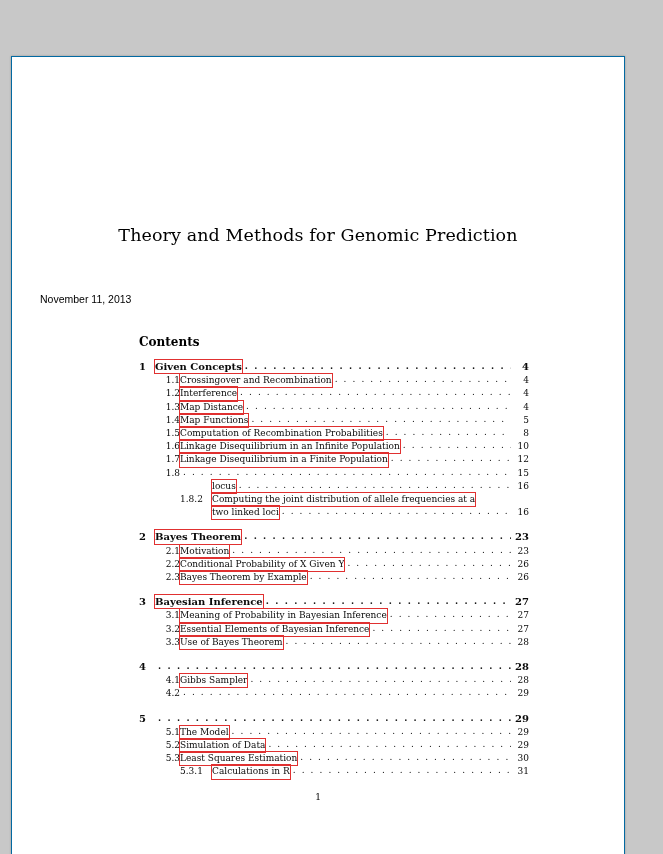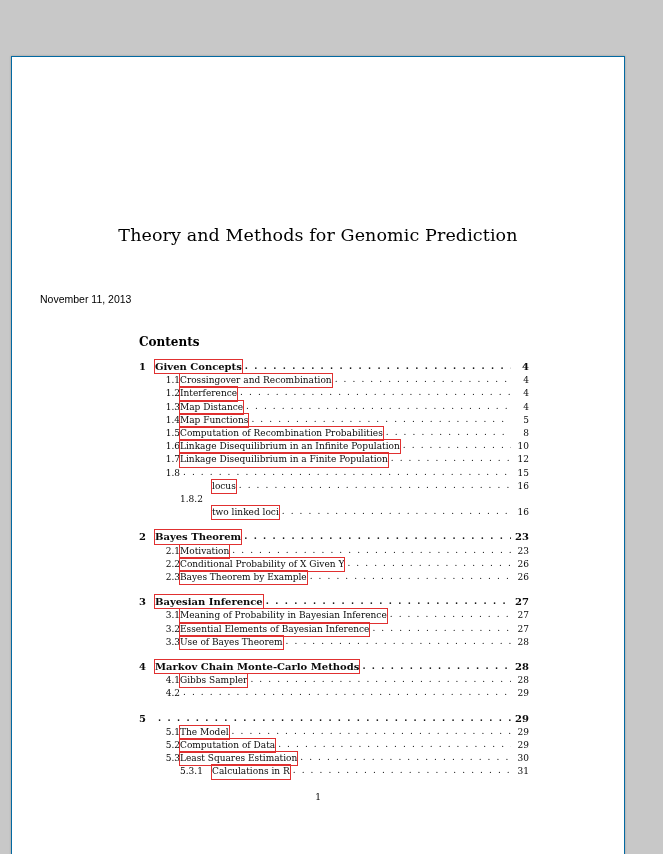--- a/index.html
+++ b/index.html
@@ -211,20 +211,21 @@
         <div class="row">
           <span class="num" style="width: 32px; margin-left: 41px;"></span>
           <span class="txt linkbox">locus</span>
           <span class="dots">. . . . . . . . . . . . . . . . . . . . . . . . . . . . . . . . . . . . . . . . . . . . . . . . . . . . . . . . . . . . . . . . . . . .</span>
           <span class="pg">16</span>
         </div>
       </div>
       <div class="toc-sub">
         <div class="row lvl3">
           <span class="num">1.8.2</span>
+          <span class="txt linkbox">Computing the joint distribution of allele frequencies at a</span>
           <span></span>
         </div>
         <div class="row">
           <span class="num" style="width: 32px; margin-left: 41px;"></span>
           <span class="txt linkbox">two linked loci</span>
           <span class="dots">. . . . . . . . . . . . . . . . . . . . . . . . . . . . . . . . . . . . . . . . . . . . . . . . . . . . . . . . . . . . . . . . . . . .</span>
           <span class="pg">16</span>
         </div>
       </div>
       <div class="toc-chapter">
@@ -287,21 +288,20 @@
         <div class="row lvl2">
           <span class="num">3.3</span>
           <span class="txt linkbox">Use of Bayes Theorem</span>
           <span class="dots">. . . . . . . . . . . . . . . . . . . . . . . . . . . . . . . . . . . . . . . . . . . . . . . . . . . . . . . . . . . . . . . . . . . .</span>
           <span class="pg">28</span>
         </div>
       </div>
       <div class="toc-chapter">
         <div class="row lvl1">
           <span class="num">4</span>
-          <span class="txt linkbox">Markov Chain Monte-Carlo Methods</span>
           <span class="dots">. . . . . . . . . . . . . . . . . . . . . . . . . . . . . . . . . . . . . . . . . . . . . . . . . . . . . . . . . . . . . . . . . . . .</span>
           <span class="pg">28</span>
         </div>
       </div>
       <div class="toc-section">
         <div class="row lvl2">
           <span class="num">4.1</span>
           <span class="txt linkbox">Gibbs Sampler</span>
           <span class="dots">. . . . . . . . . . . . . . . . . . . . . . . . . . . . . . . . . . . . . . . . . . . . . . . . . . . . . . . . . . . . . . . . . . . .</span>
           <span class="pg">28</span>
@@ -325,21 +325,21 @@
         <div class="row lvl2">
           <span class="num">5.1</span>
           <span class="txt linkbox">The Model</span>
           <span class="dots">. . . . . . . . . . . . . . . . . . . . . . . . . . . . . . . . . . . . . . . . . . . . . . . . . . . . . . . . . . . . . . . . . . . .</span>
           <span class="pg">29</span>
         </div>
       </div>
       <div class="toc-section">
         <div class="row lvl2">
           <span class="num">5.2</span>
-          <span class="txt linkbox">Computation of Data</span>
+          <span class="txt linkbox">Simulation of Data</span>
           <span class="dots">. . . . . . . . . . . . . . . . . . . . . . . . . . . . . . . . . . . . . . . . . . . . . . . . . . . . . . . . . . . . . . . . . . . .</span>
           <span class="pg">29</span>
         </div>
       </div>
       <div class="toc-section">
         <div class="row lvl2">
           <span class="num">5.3</span>
           <span class="txt linkbox">Least Squares Estimation</span>
           <span class="dots">. . . . . . . . . . . . . . . . . . . . . . . . . . . . . . . . . . . . . . . . . . . . . . . . . . . . . . . . . . . . . . . . . . . .</span>
           <span class="pg">30</span>

